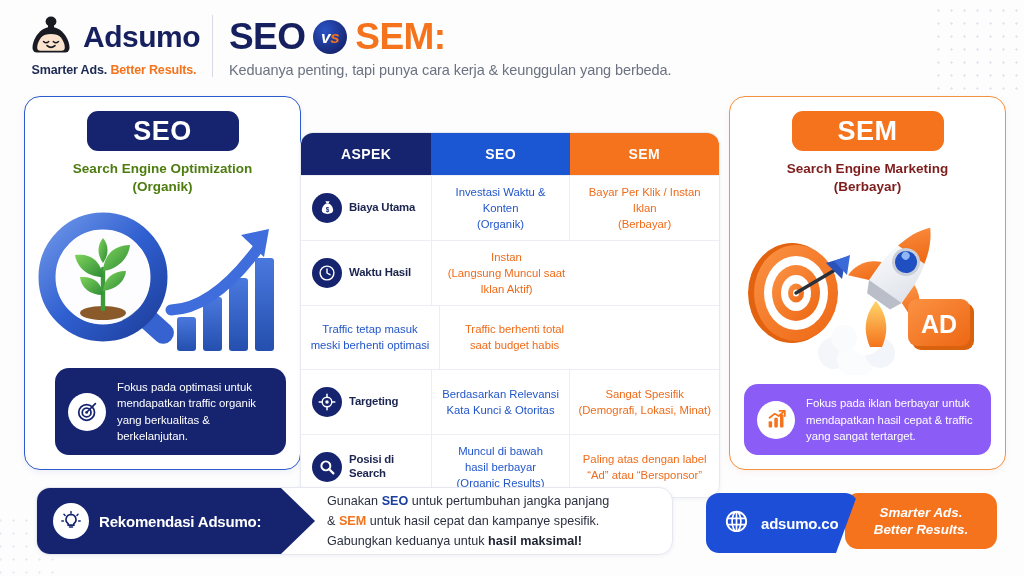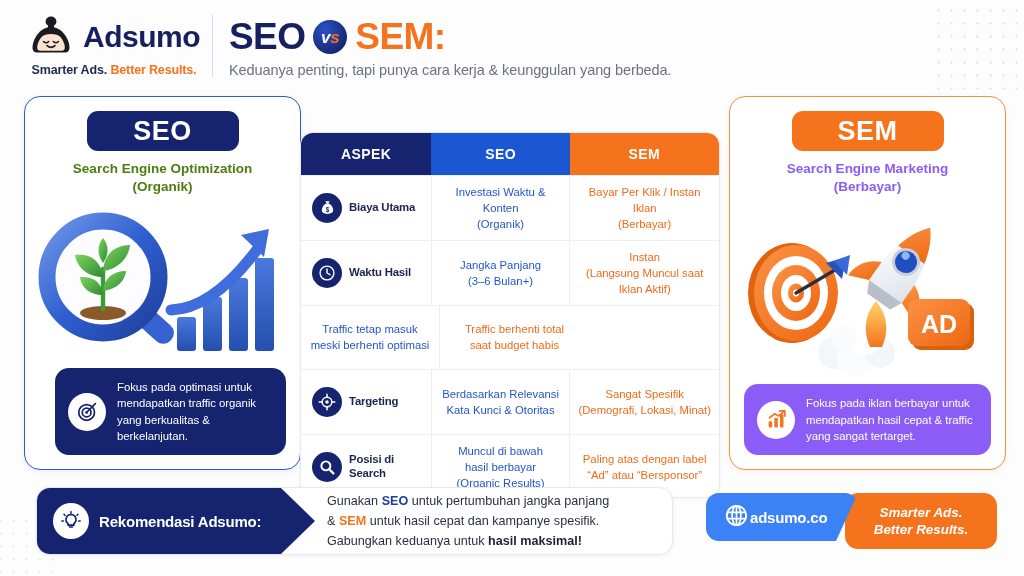--- a/index.html
+++ b/index.html
@@ -74,21 +74,21 @@
     margin: 14px auto 0; width: 152px; height: 40px; border-radius: 11px;
     display: flex; align-items: center; justify-content: center;
     font-size: 27px; font-weight: 800; color: #fff; letter-spacing: .5px;
   }
   .pill.navy { background: #16246f; }
   .pill.orange { background: #f4731c; }
   .card-sub {
     margin-top: 9px; text-align: center; font-size: 13.5px; font-weight: 700; line-height: 1.35;
   }
   .card-sub.blue { color: #4d7c0f; }
-  .card-sub.orange { color: #8b5cf6; }
+  .card-sub.orange { color: #7f1d1d; }
 
   .illus { position: absolute; left: 0; right: 0; top: 108px; height: 170px; }
 
   .callout {
     position: absolute; left: 14px; right: 14px; bottom: 14px;
     border-radius: 14px; padding: 11px 13px;
     display: flex; align-items: center; gap: 11px;
   }
   .callout.navy { background: #16246f; margin-left: 16px; }
   .callout.orange { background: #8b5cf6; }
@@ -153,24 +153,24 @@
   .rec-right {
     flex: 1; display: flex; flex-direction: column; justify-content: center;
     padding-left: 12px; gap: 2px;
   }
   .rec-line { font-size: 12.6px; color: #2b3040; line-height: 1.45; }
   .rec-line .seo-b { color: #1b3fa0; font-weight: 700; }
   .rec-line .sem-b { color: #f4731c; font-weight: 700; }
   .rec-line .max-b { color: #1d2330; font-weight: 700; }
 
   .site-btn {
-    position: absolute; left: 706px; top: 493px; width: 152px; height: 48px;
-    background: #3b82f6; border-radius: 13px;
+    position: absolute; left: 706px; top: 493px; width: 152px; height: 60px;
+    background: #1d4ed8; border-radius: 13px;
     clip-path: polygon(0 0, 100% 0, calc(100% - 22px) 100%, 0 100%);
-    display: flex; align-items: center; gap: 1px; padding-left: 18px;
+    display: flex; align-items: center; gap: 12px; padding-left: 18px;
     z-index: 2;
   }
   .site-btn-label { color: #fff; font-size: 15px; font-weight: 700; letter-spacing: -.2px;}
   .tag-btn {
     position: absolute; left: 845px; top: 493px; width: 152px; height: 56px;
     background: #f4731c; border-radius: 13px;
     display: flex; flex-direction: column; align-items: center; justify-content: center;
     z-index: 1;
   }
   .tag-btn span { color: #fff; font-size: 13.4px; font-weight: 700; font-style: italic; line-height: 1.3;}
@@ -312,22 +312,20 @@
     <div class="t-row">
       <div class="c-aspek">
         <span class="asp-icon">
           <svg viewBox="0 0 24 24" width="18" height="18">
             <circle cx="12" cy="12" r="9.2" fill="none" stroke="#fff" stroke-width="1.9"></circle>
             <path d="M12 6.5 V12 L16 14.2" stroke="#fff" stroke-width="1.9" fill="none" stroke-linecap="round" stroke-linejoin="round"></path>
           </svg>
         </span>
         <span class="asp-label">Waktu Hasil</span>
       </div>
-      <div class="c-seo">Jangka Panjang
-(3–6 Bulan+)</div>
       <div class="c-sem">Instan
 (Langsung Muncul saat
 Iklan Aktif)</div>
     </div>
 
     <div class="t-row">
       <div class="c-seo">Traffic tetap masuk
 meski berhenti optimasi</div>
       <div class="c-sem">Traffic berhenti total
 saat budget habis</div>

